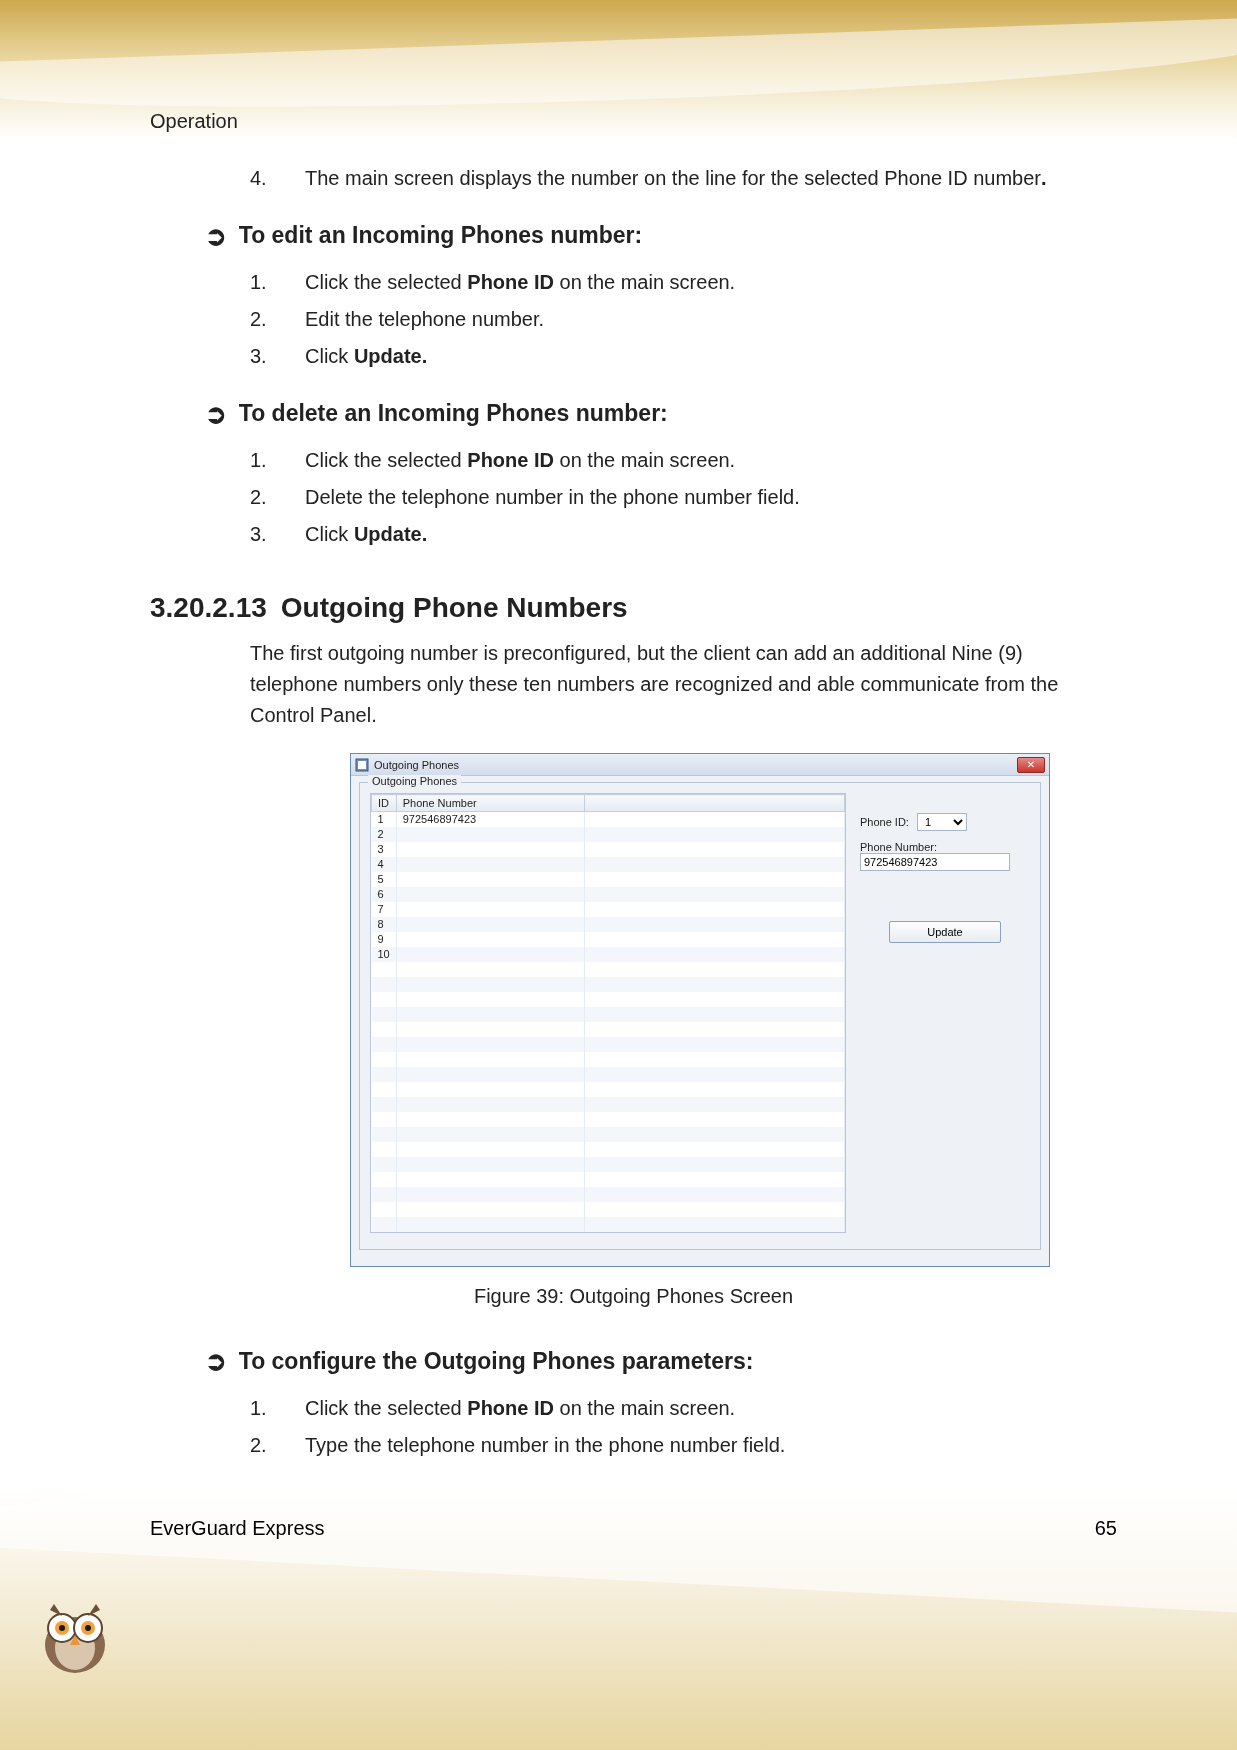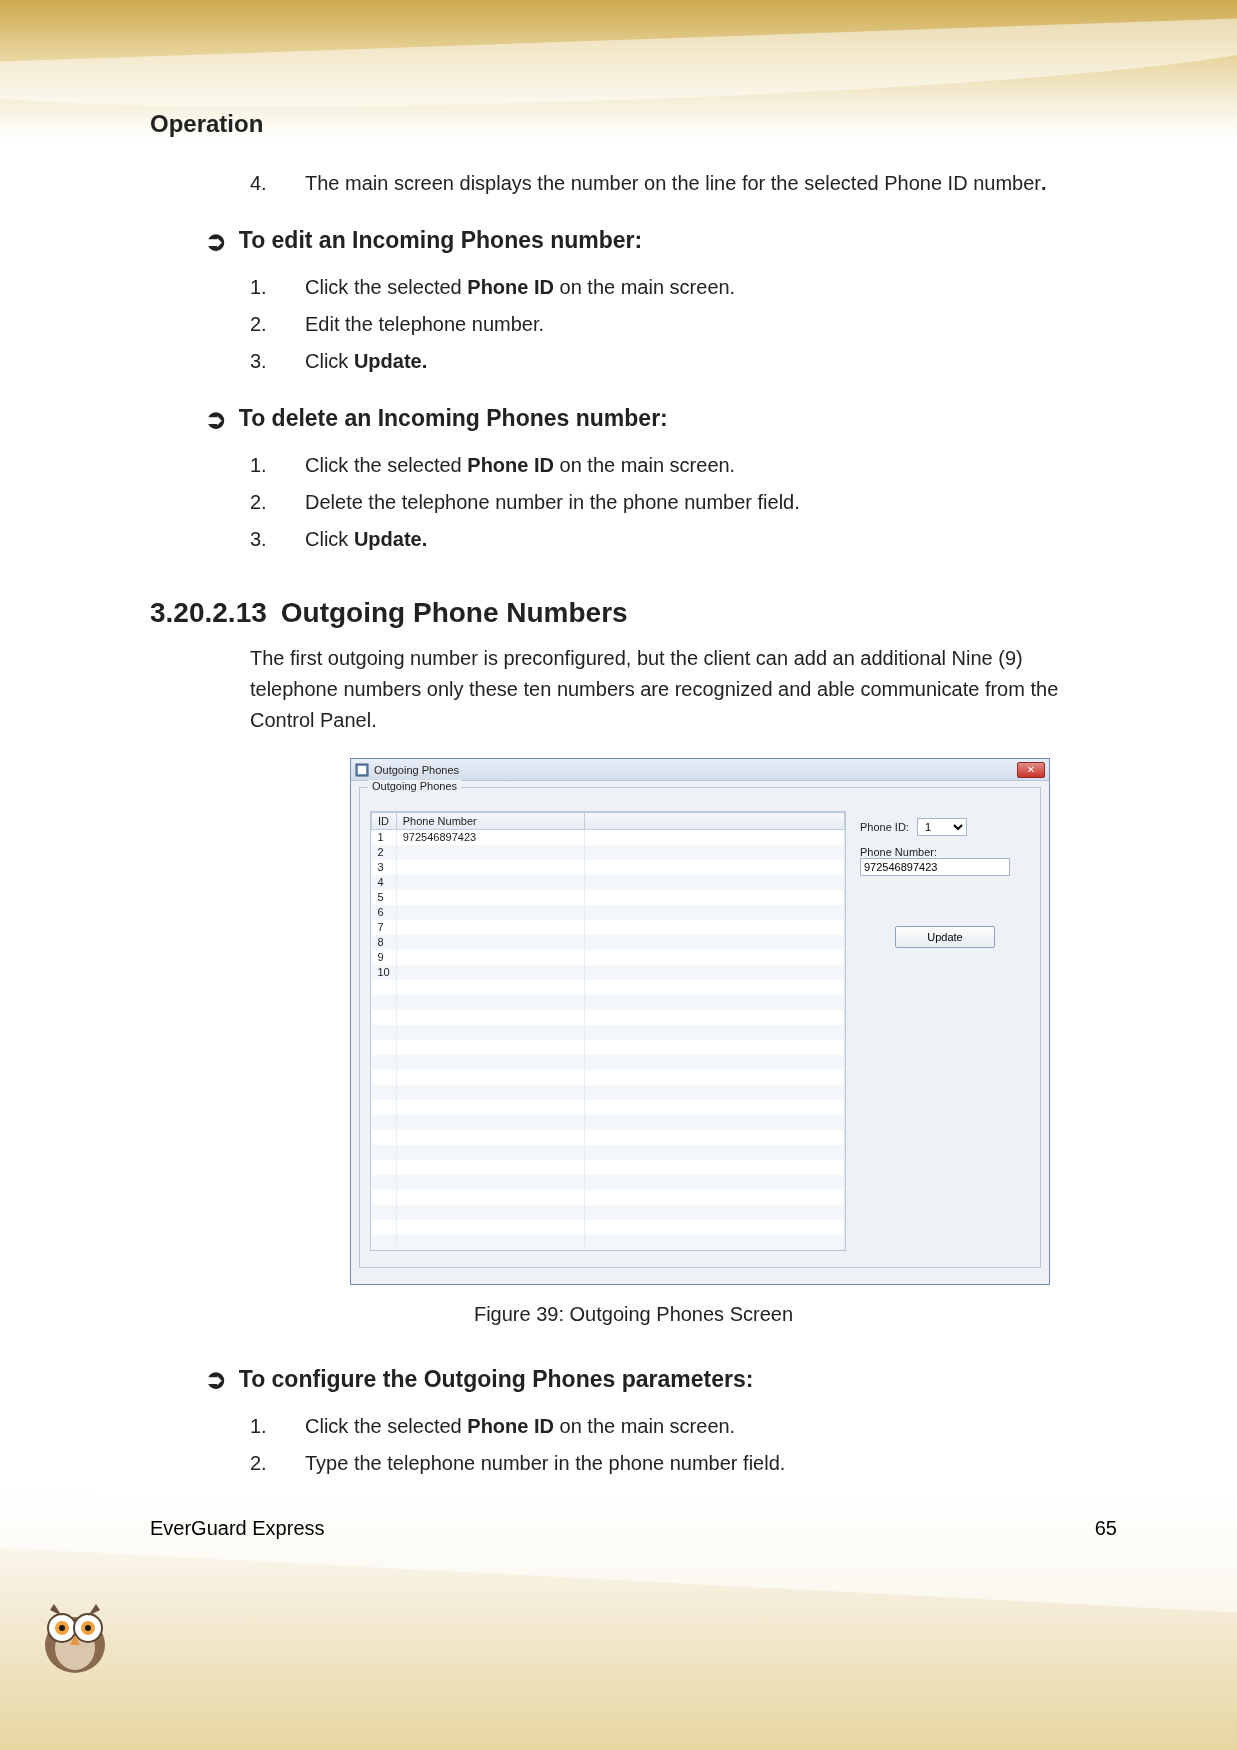--- a/index.html
+++ b/index.html
@@ -43,22 +43,22 @@
     border-radius: 100% 0 0 0 / 100% 0 0 0;
     transform: rotate(3deg);
   }
   .content {
     position: relative;
     z-index: 2;
     padding: 110px 120px 0 150px;
     color: #222;
   }
   .header-title {
-    font-weight: bold;
-    font-size: 24px;
+    font-weight: normal;
+    font-size: 20px;
     margin-bottom: 30px;
   }
   .ol-step {
     margin-left: 100px;
     font-size: 20px;
     line-height: 1.55;
     display: flex;
     margin-bottom: 6px;
   }
   .ol-step .num {
@@ -169,21 +169,20 @@
     font-size: 11px;
   }
   .gb-inner {
     display: flex;
     gap: 14px;
   }
   .table-wrap {
     flex: 1;
     background: #fff;
     border: 1px solid #b9c6da;
-    margin-top: 13px;
   }
   .tbl {
     width: 100%;
     border-collapse: collapse;
     font-size: 11px;
   }
   .tbl th {
     background: linear-gradient(to bottom,#f7f9fc,#e4ebf4);
     border: 1px solid #c3cfdf;
     padding: 2px 6px;
@@ -217,21 +216,21 @@
     padding: 1px 3px;
   }
   .side select { width: 50px; height:18px; }
   .side input[type=text] { width: 150px; height:18px; }
   .side .btnrow {
     margin-top: 40px;
     display:flex;
     justify-content:center;
   }
   .side button {
-    width: 100px;
+    width: 112px;
     height: 22px;
     font-size: 11px;
     background: linear-gradient(to bottom,#fdfdfd,#e7ecf3);
     border: 1px solid #8aa1bf;
     border-radius: 2px;
   }
   b { font-weight: bold; }
 </style>
 </head>
 <body>

